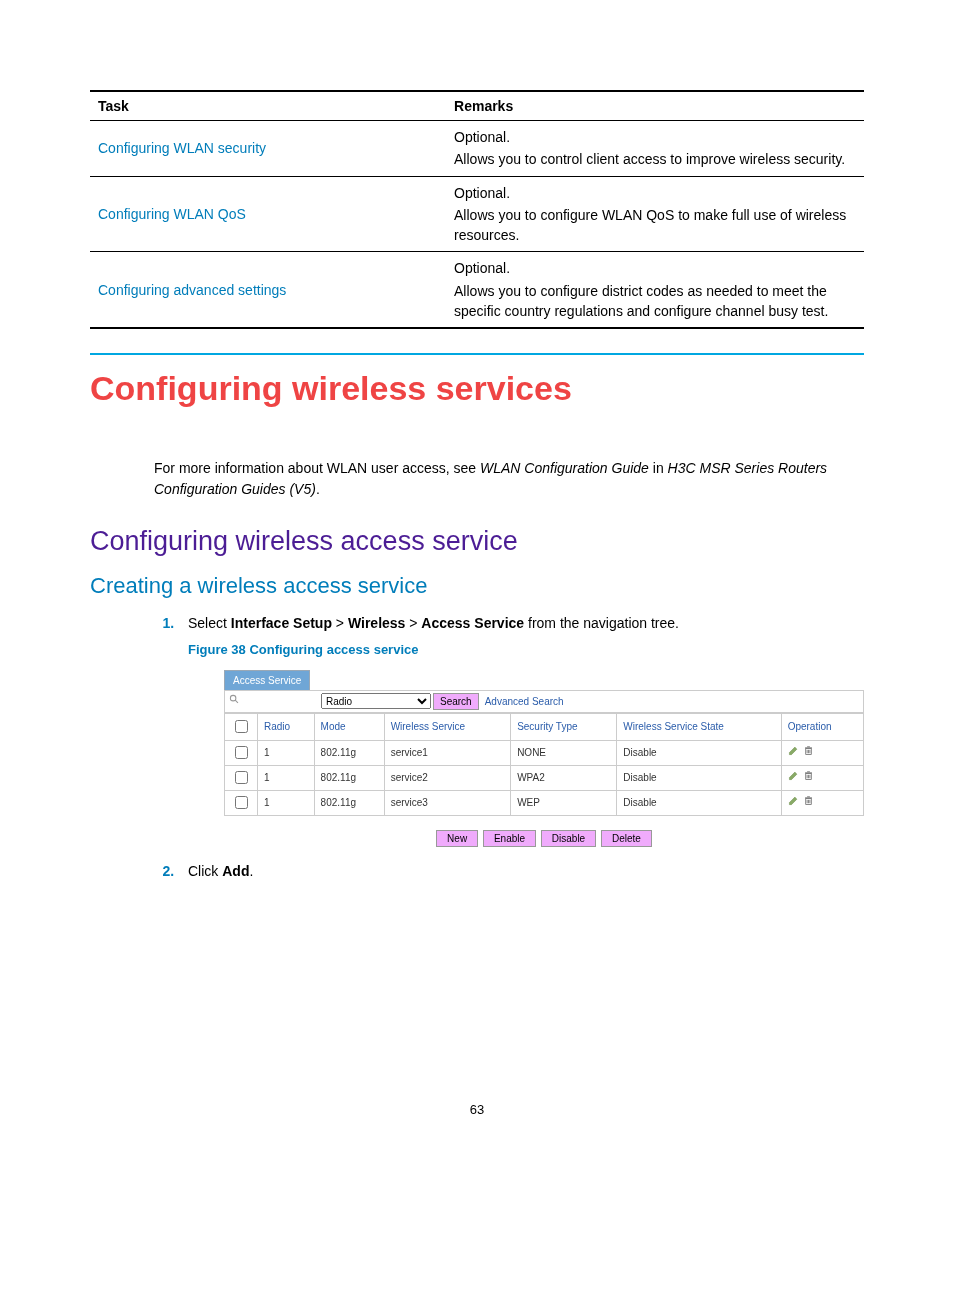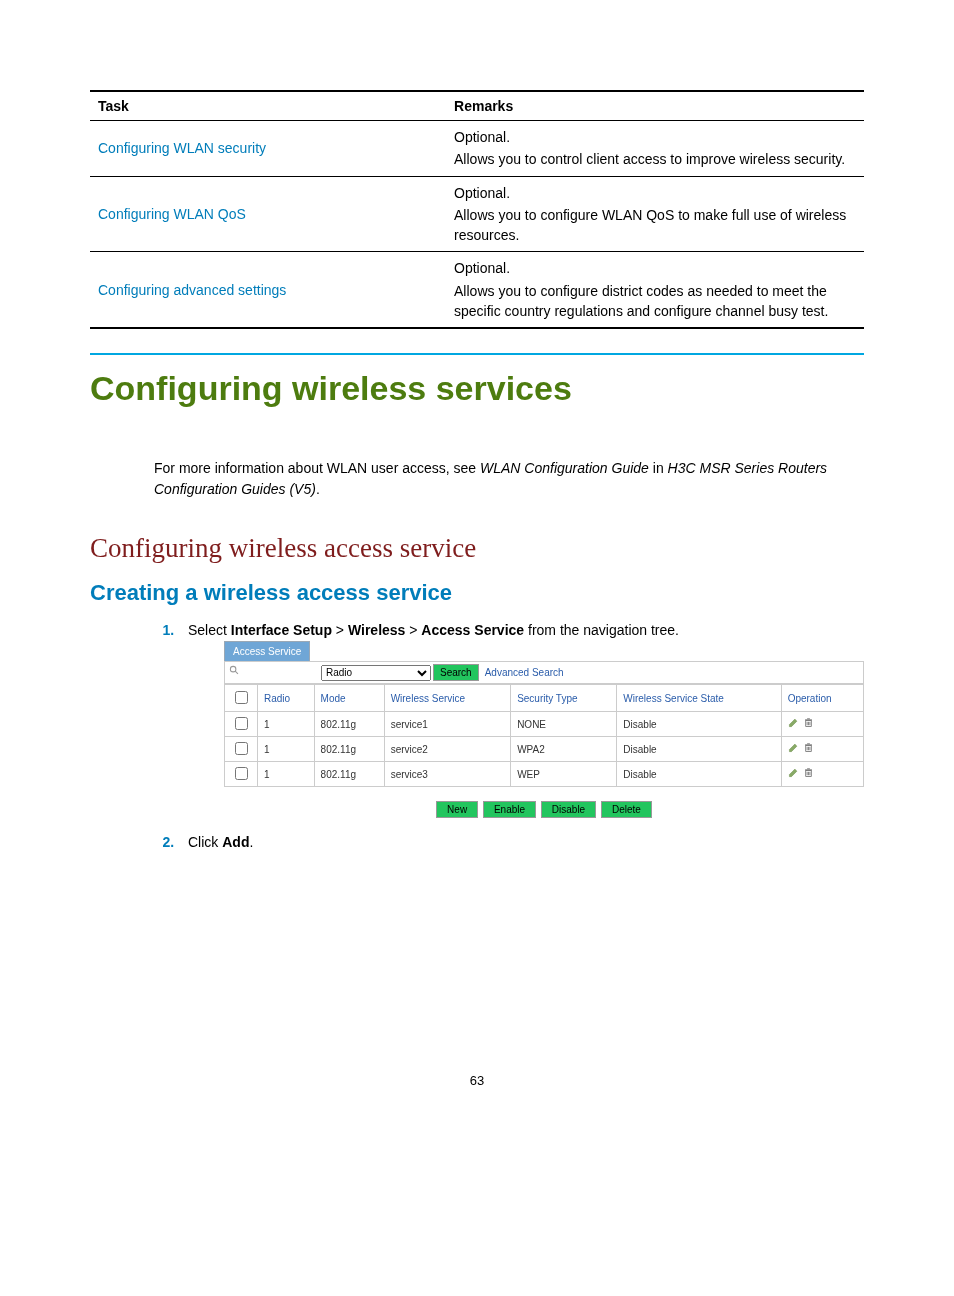--- a/index.html
+++ b/index.html
@@ -37,34 +37,34 @@
   .blue-rule {
     height: 2px;
     background: #00a7e1;
     border: none;
     margin: 0 0 14px 0;
   }
   h1 {
     font-family: Arial, Helvetica, sans-serif;
     font-size: 34px;
     font-weight: bold;
-    color: #4d7c0f;
+    color: #ef4444;
     margin: 10px 0 50px 0;
   }
   h2 {
-    font-family: Liberation Serif, serif;
+    font-family: Liberation Sans, sans-serif;
     font-size: 27px;
     font-weight: normal;
-    color: #7f1d1d;
-    margin: 33px 0 14px 0;
+    color: #4c1d95;
+    margin: 26px 0 14px 0;
   }
   h3 {
     font-family: Arial, Helvetica, sans-serif;
     font-size: 22px;
-    font-weight: bold;
+    font-weight: normal;
     color: #007dba;
     margin: 16px 0 14px 0;
   }
   .para {
     margin: 0 0 14px 64px;
     line-height: 1.5;
   }
   .italic { font-style: italic; margin-top: 32px; }
   ol {
     margin: 0 0 14px 64px;
@@ -105,21 +105,21 @@
     font-family: inherit;
     height: 16px;
     box-sizing: border-box;
   }
   .search-row .sel { width: 110px; }
   .search-row .btn, .action-row .btn {
     font-size: 10px;
     font-family: inherit;
     height: 17px;
     padding: 0 6px;
-    background: #22c55e;
+    background: #f0abfc;
     border: 1px solid #999;
   }
   .search-row .adv { color: #2a5caa; margin-left: 4px; }
   .data-table {
     width: 100%;
     border-collapse: collapse;
     font-size: 10px;
   }
   .data-table th {
     color: #2a5caa;
@@ -204,20 +204,21 @@
   <span>For more information about WLAN user access, see </span><span class="italic">WLAN Configuration Guide</span><span> in </span><span class="italic">H3C MSR Series Routers Configuration Guides (V5)</span><span>.</span>
 </p>
 
 <h2>Configuring wireless access service</h2>
 <h3>Creating a wireless access service</h3>
 
 <ol>
   <li>
     <span>Select </span><b>Interface Setup</b><span> &gt; </span><b>Wireless</b><span> &gt; </span><b>Access Service</b><span> from the navigation tree.</span>
 
+    <div class="figure-caption">Figure 38 Configuring access service</div>
 
     <div class="figure">
       <div><span class="tab">Access Service</span></div>
       <div class="search-row">
         <span class="mag">
           <svg viewBox="0 0 16 16" width="11" height="11">
               <circle cx="6" cy="6" r="4" fill="none" stroke="#999" stroke-width="1.5"></circle>
               <line x1="9" y1="9" x2="13" y2="13" stroke="#999" stroke-width="1.5"></line>
             </svg>
         </span>

